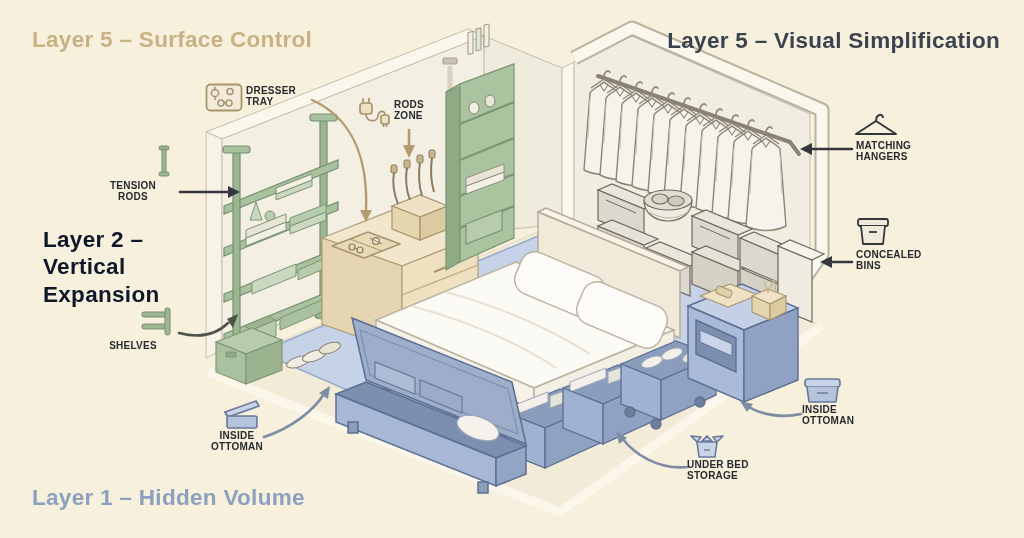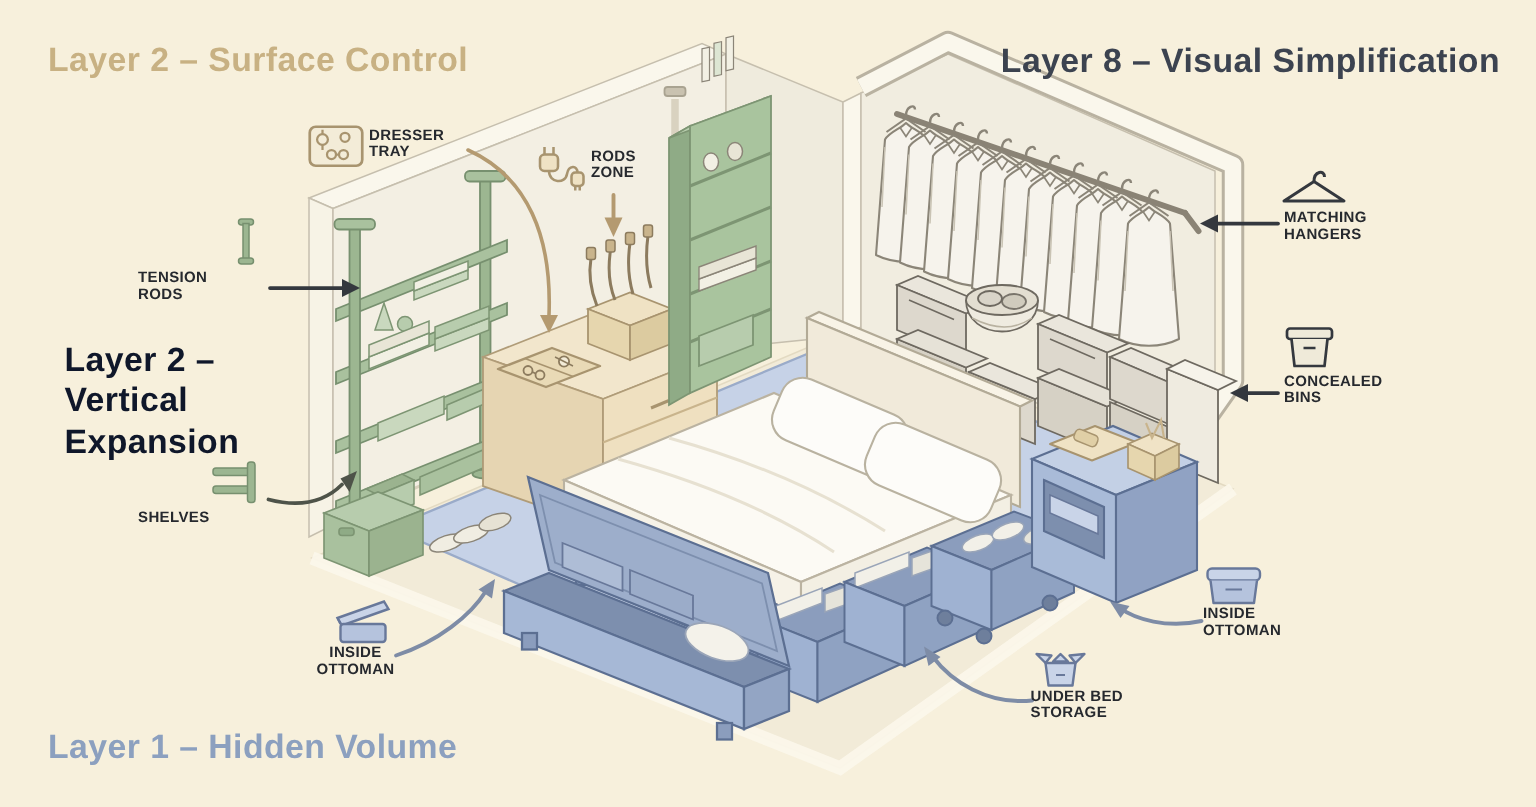--- a/index.html
+++ b/index.html
@@ -15,21 +15,21 @@
   }
   .lt-3{left:32px;top:26px;color:#C8B183}
   .lt-4{left:652px;top:27px;width:348px;text-align:right;color:#3C4350}
   .lt-2{left:43px;top:226px;color:#0f172a}
   .lt-1{left:32px;top:484px;color:#8CA0BF}
   .callout{
     position:absolute;color:#26292E;font-weight:700;font-size:10px;
     letter-spacing:.25px;line-height:1.12;white-space:pre-line;
   }
   .icon{position:absolute}
-  .ta-r{text-align:left}
+  .ta-r{text-align:center}
   .ta-c{text-align:center}
 </style>
 </head>
 <body>
 
 <svg id="scene" viewBox="0 0 1024 538">
   <defs>
     <g id="shirt">
       <path d="M0,-1 C0,-7 6,-9 6,-5" fill="none" stroke="#8B8578" stroke-width="1.6"></path>
       <path d="M-13,10 L0,1 L13,10" fill="none" stroke="#8B8578" stroke-width="1.4"></path>
@@ -307,22 +307,22 @@
       <path d="M264,437 C292,428 314,410 324,394"></path>
       <path d="M688,467 C658,470 634,454 622,438"></path>
       <path d="M801,414 C778,419 757,413 746,405"></path>
     </g>
     <polygon points="330,386 328,399 319,393" fill="#7E8CA6"></polygon>
     <polygon points="616,431 627,438 619,444" fill="#7E8CA6"></polygon>
     <polygon points="740,401 753,404 747,412" fill="#7E8CA6"></polygon>
   </g>
 </svg>
 
-<div class="layer-title lt-3">Layer 2 – Surface Control</div>
-<div class="layer-title lt-4">Layer 8 – Visual Simplification</div>
+<div class="layer-title lt-3">Layer 5 – Surface Control</div>
+<div class="layer-title lt-4">Layer 5 – Visual Simplification</div>
 <div class="layer-title lt-2">Layer 2 –
 Vertical
 Expansion</div>
 <div class="layer-title lt-1">Layer 1 – Hidden Volume</div>
 
 <svg class="icon" style="left:155px;top:145px" width="18" height="32">
   <rect x="4" y="1" width="10" height="4" rx="2" fill="#9CB691" stroke="#77906F"></rect>
   <rect x="7" y="4" width="4" height="24" fill="#9CB691" stroke="#77906F"></rect>
   <rect x="4" y="27" width="10" height="4" rx="2" fill="#9CB691" stroke="#77906F"></rect>
 </svg>

